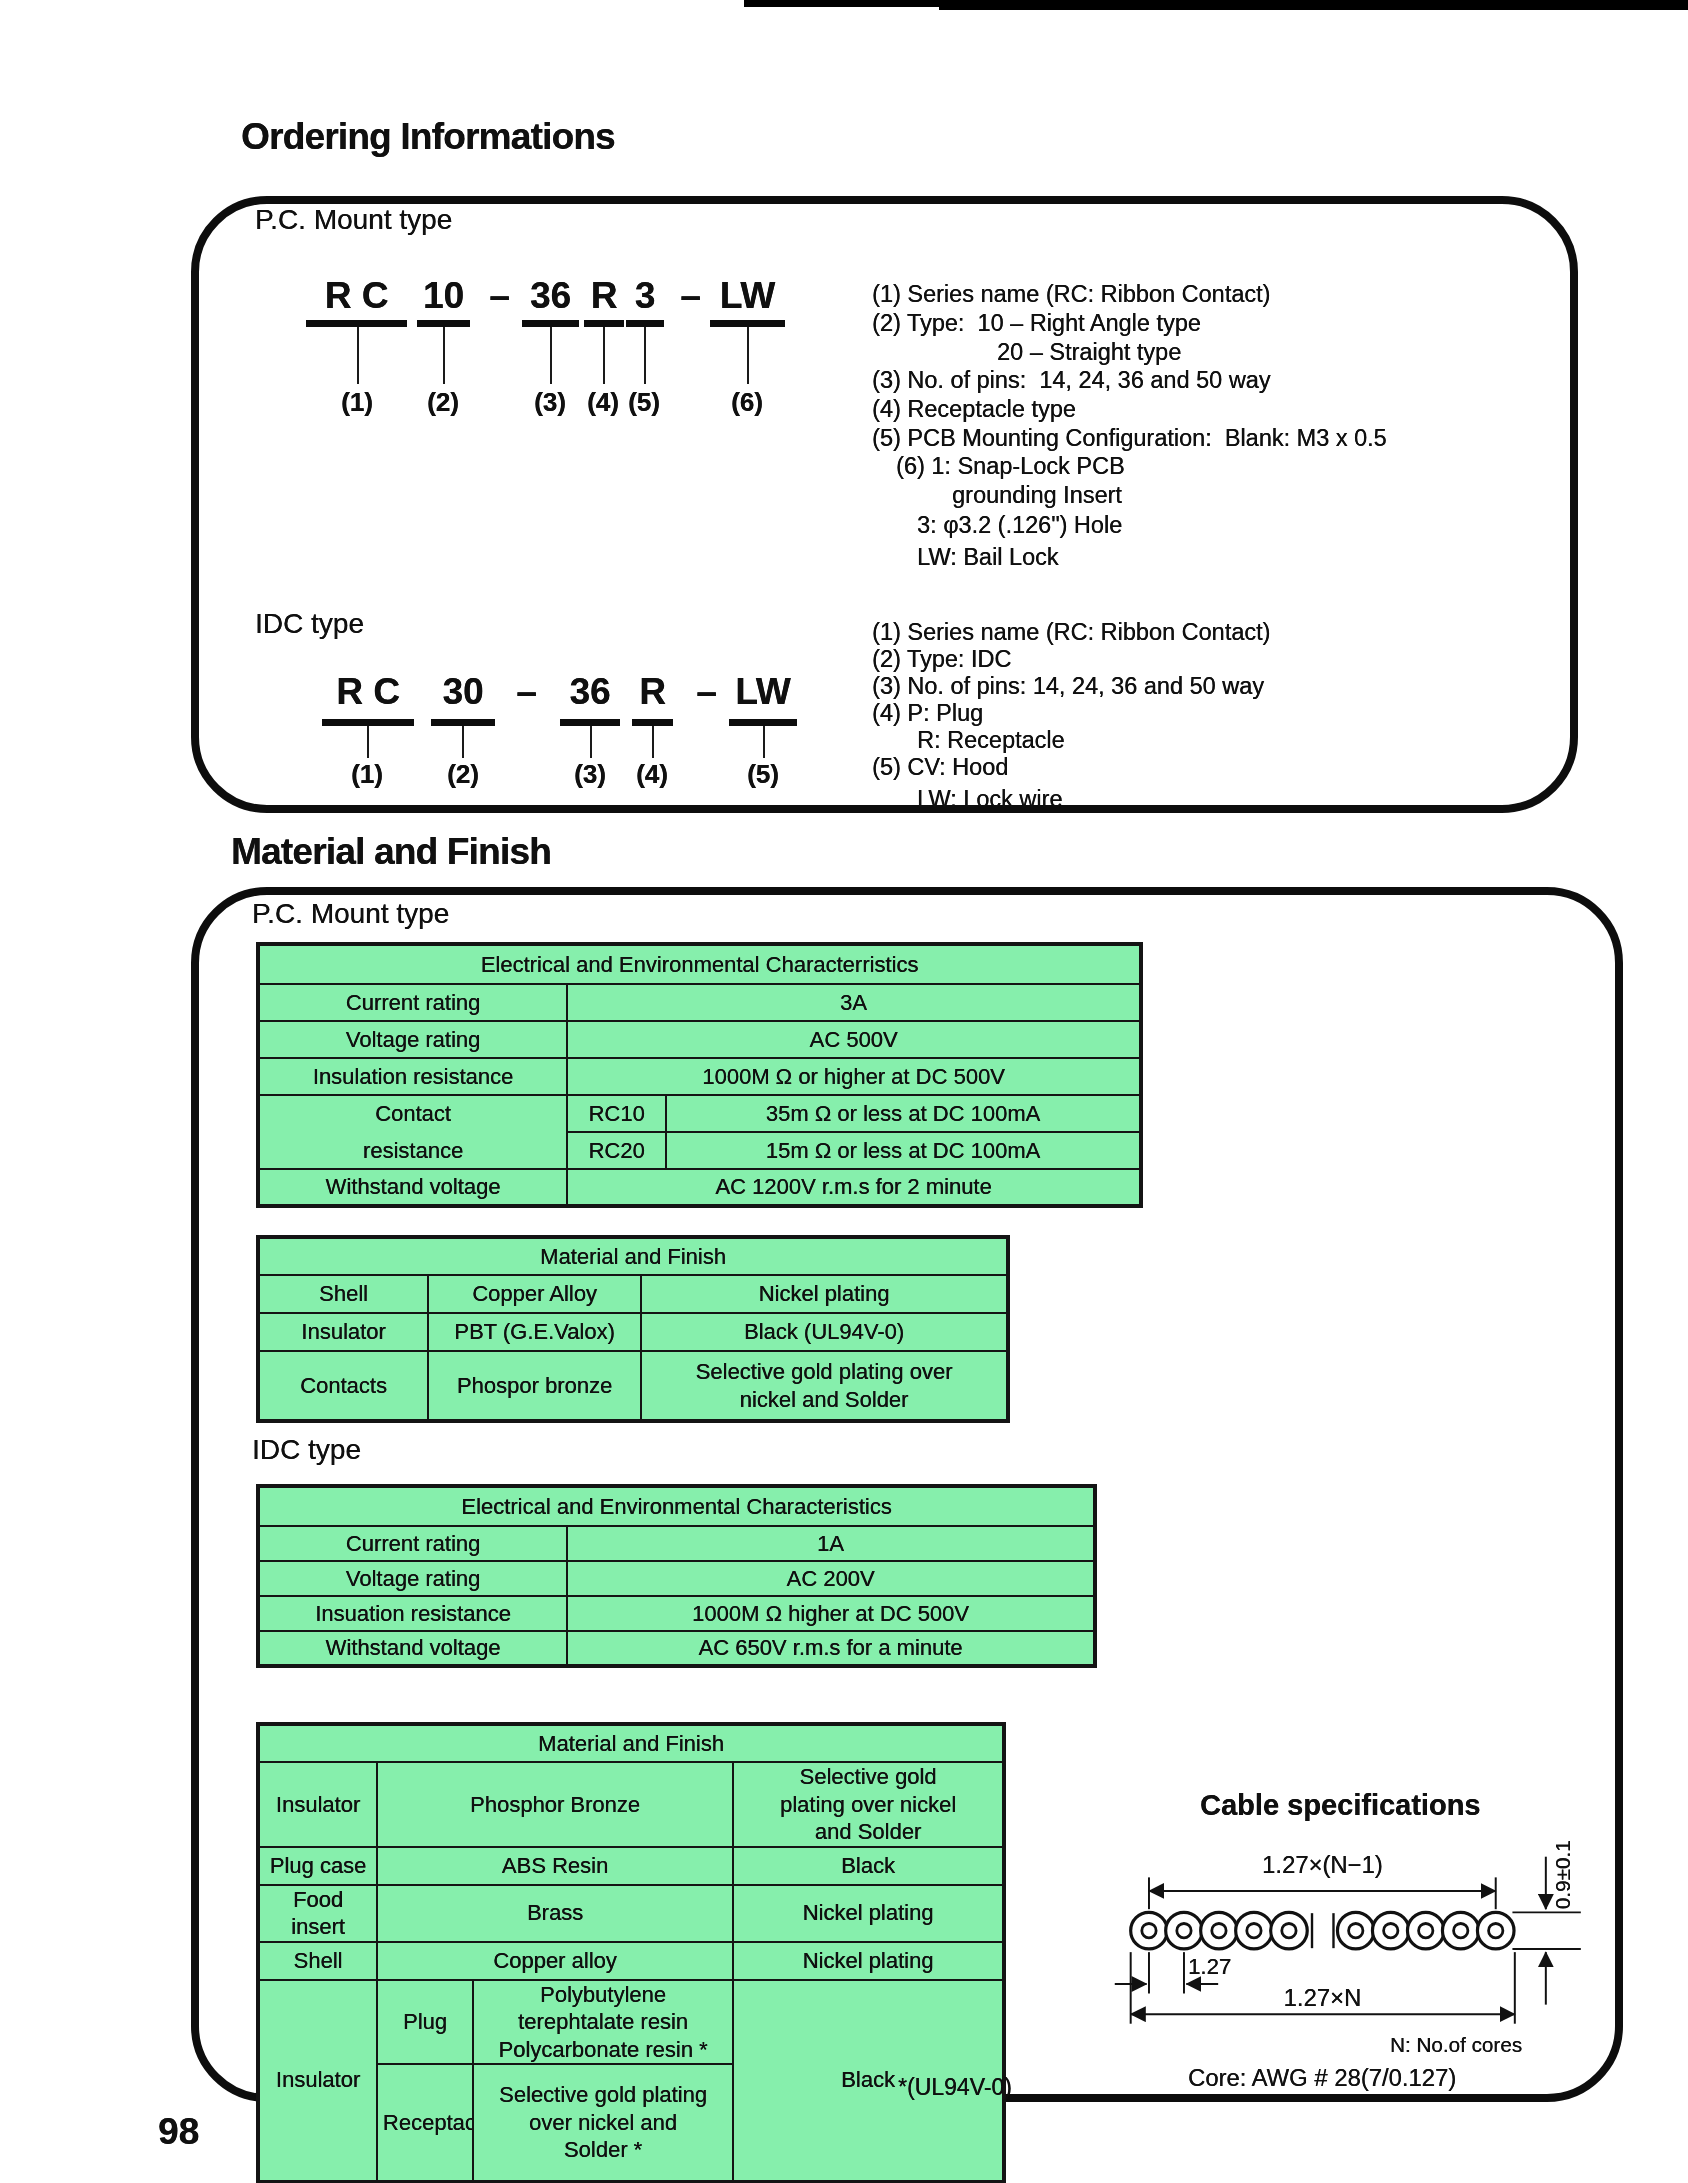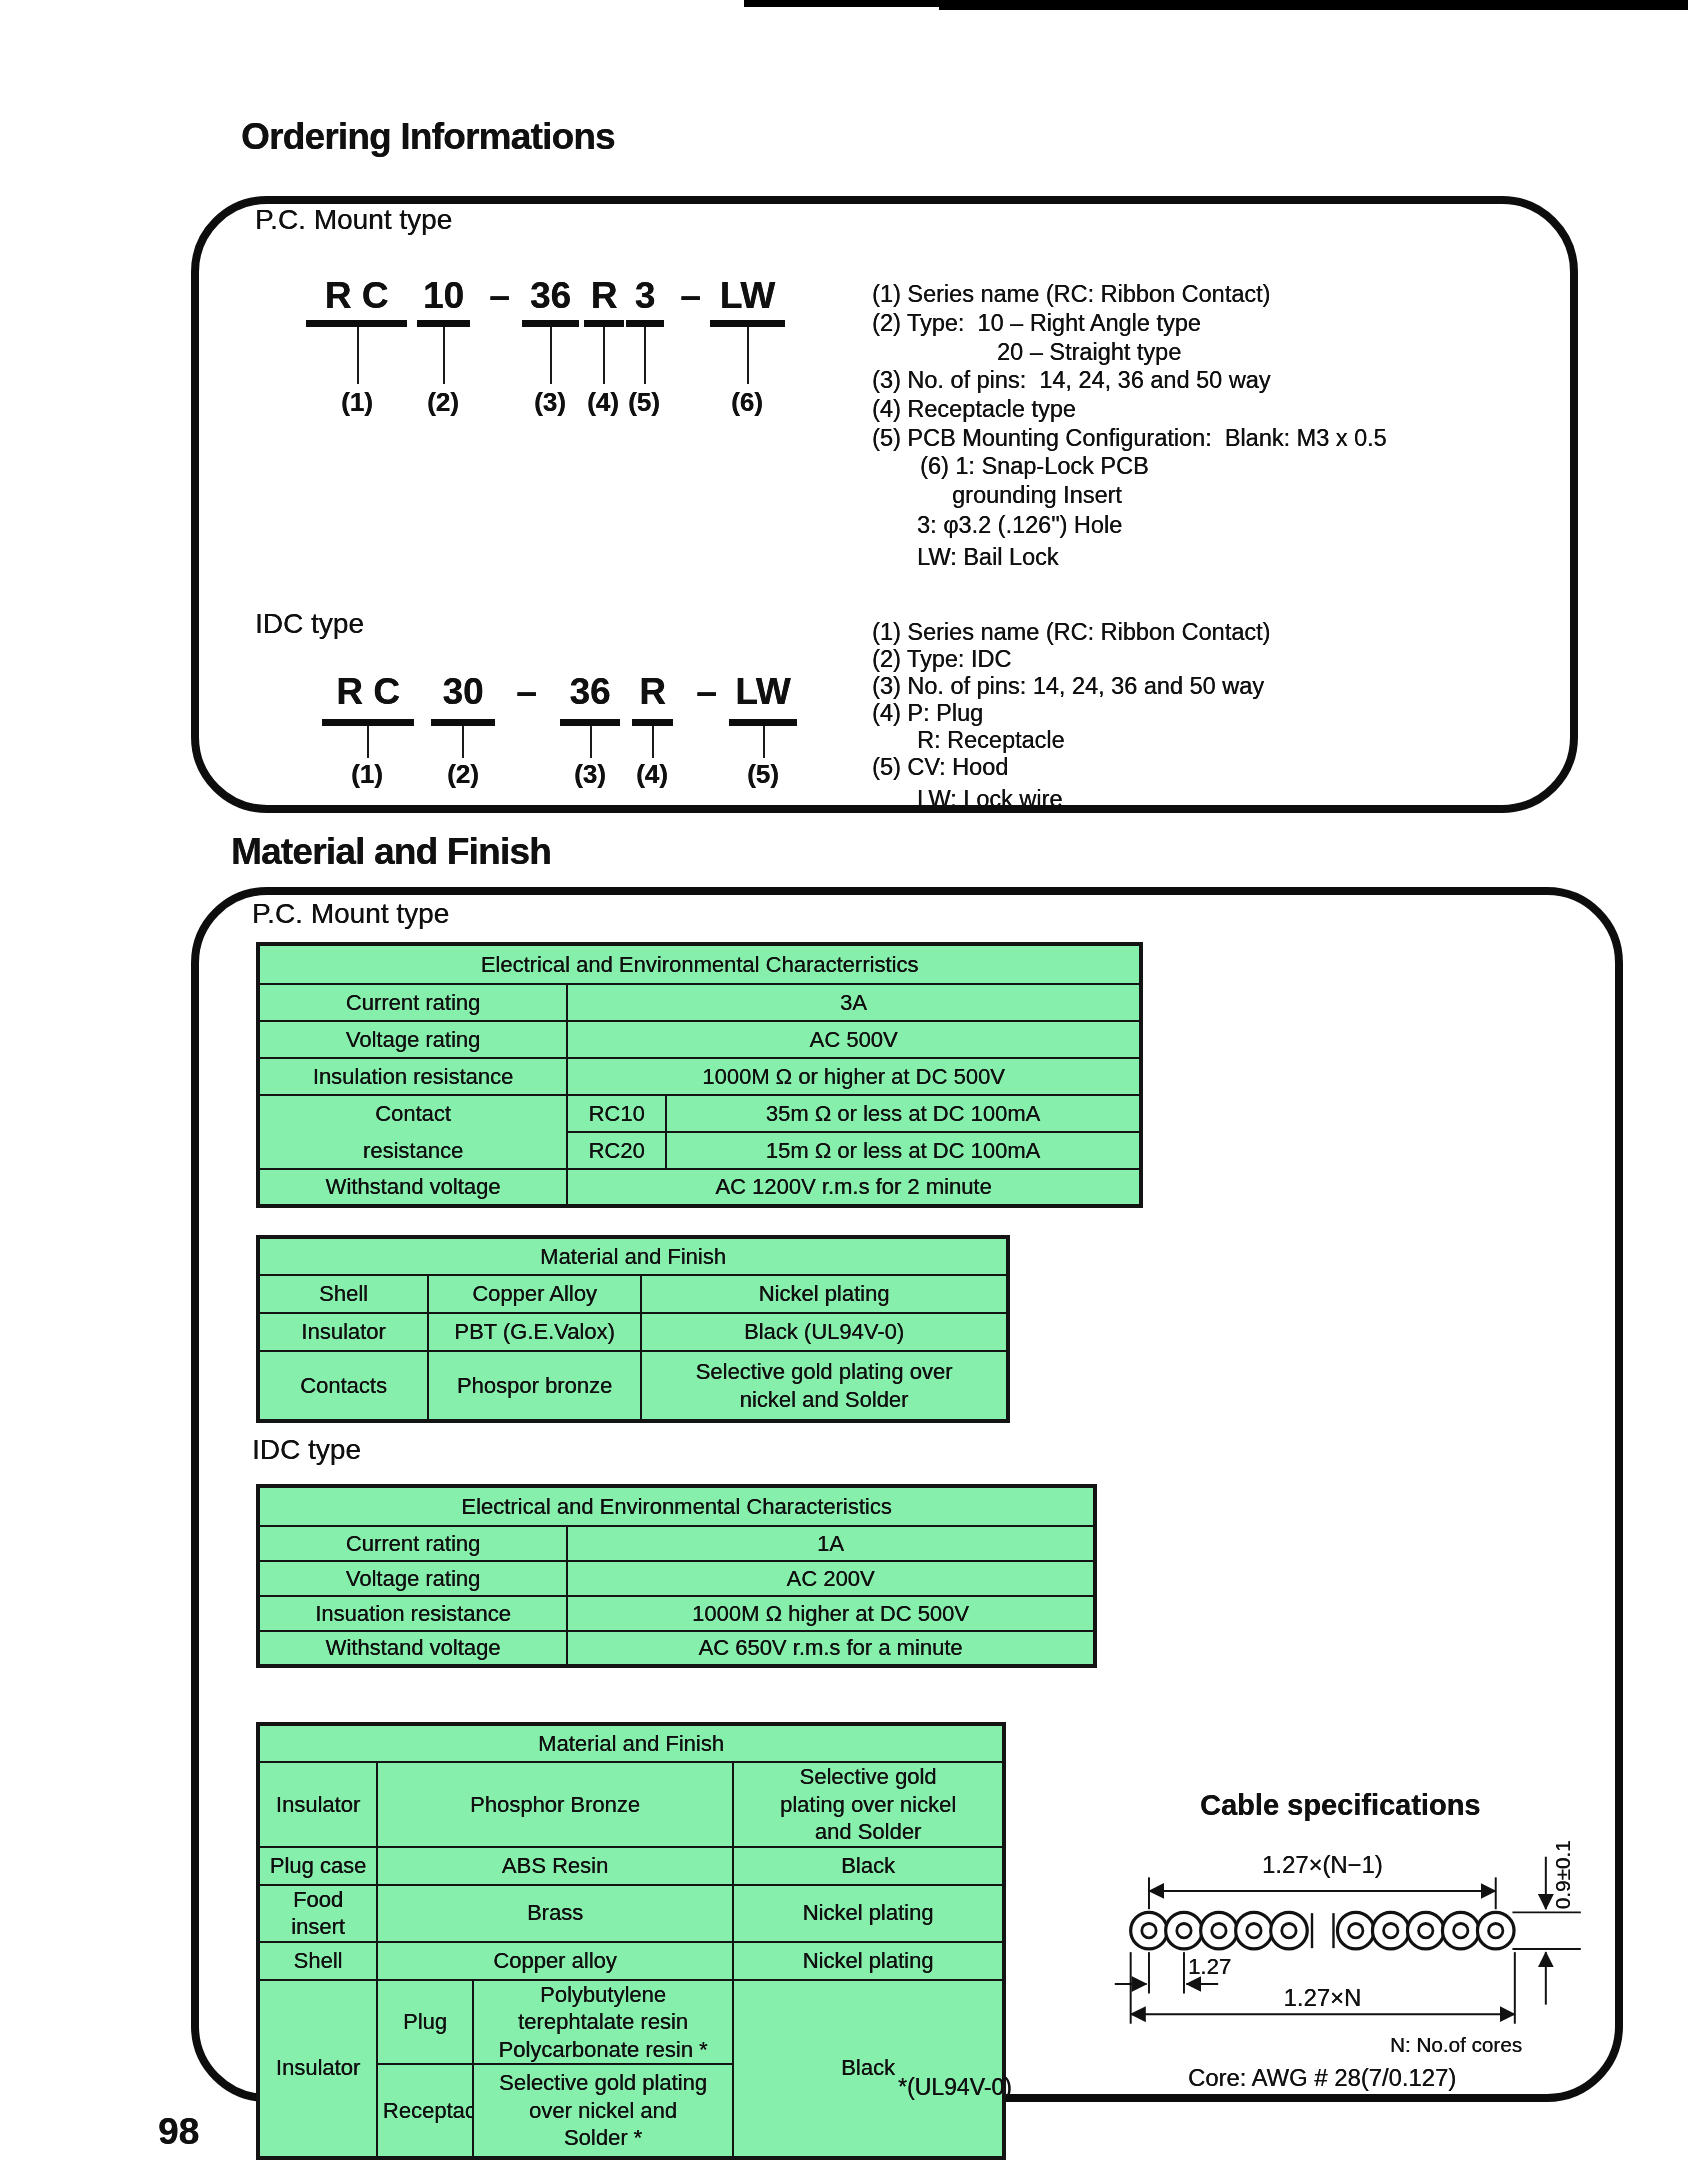--- a/index.html
+++ b/index.html
@@ -70,21 +70,21 @@
   <div class="tag" style="left:575px;top:387px;">(4)</div>
   <div class="tag" style="left:616px;top:387px;">(5)</div>
   <div class="tag" style="left:719px;top:387px;">(6)</div>
 
   <div class="desc" style="left:872px;top:283px;">(1) Series name (RC: Ribbon Contact)</div>
   <div class="desc" style="left:872px;top:312px;">(2) Type:  10 – Right Angle type</div>
   <div class="desc" style="left:997px;top:341px;">20 – Straight type</div>
   <div class="desc" style="left:872px;top:369px;">(3) No. of pins:  14, 24, 36 and 50 way</div>
   <div class="desc" style="left:872px;top:398px;">(4) Receptacle type</div>
   <div class="desc" style="left:872px;top:427px;">(5) PCB Mounting Configuration:  Blank: M3 x 0.5</div>
-  <div class="desc" style="left:920px;top:455px;">(6) 1: Snap-Lock PCB</div>
+  <div class="desc" style="left:896px;top:455px;">(6) 1: Snap-Lock PCB</div>
   <div class="desc" style="left:952px;top:484px;">grounding Insert</div>
   <div class="desc" style="left:917px;top:514px;">3: φ3.2 (.126") Hole</div>
   <div class="desc" style="left:917px;top:546px;">LW: Bail Lock</div>
 
   <div class="abs slabel" style="left:255px;top:608px;">IDC type</div>
 
   <div class="abs code" style="left:322px;top:673px;width:92px;">R C</div>
   <div class="abs code" style="left:431px;top:673px;width:64px;">30</div>
   <div class="abs code" style="left:509px;top:673px;width:35px;">–</div>
   <div class="abs code" style="left:560px;top:673px;width:60px;">36</div>
@@ -257,21 +257,21 @@
       <td>Nickel plating</td>
     </tr>
     <tr style="height:64px">
       <td rowspan="2">Insulator</td>
       <td>Plug</td>
       <td class="sm" style="padding:0 5px;">Polybutylene terephtalate resin Polycarbonate resin *</td>
       <td rowspan="2">Black</td>
     </tr>
     <tr style="height:64px">
       <td class="sm2">Receptacle</td>
-      <td class="sm" style="padding:4px 24px;">Selective gold plating over nickel and Solder *</td>
+      <td class="sm" style="padding:16px 24px;">Selective gold plating over nickel and Solder *</td>
     </tr>
   </tbody>
     </table>
 
   <div class="abs foot" style="left:898px;top:2074px;">*(UL94V-0)</div>
 
   <div class="abs cabletitle" style="left:1200px;top:1789px;">Cable specifications</div>
 
   <svg class="abs" style="left:1110px;top:1815px;" width="509" height="287" viewBox="0 0 640 360">
     <defs>

